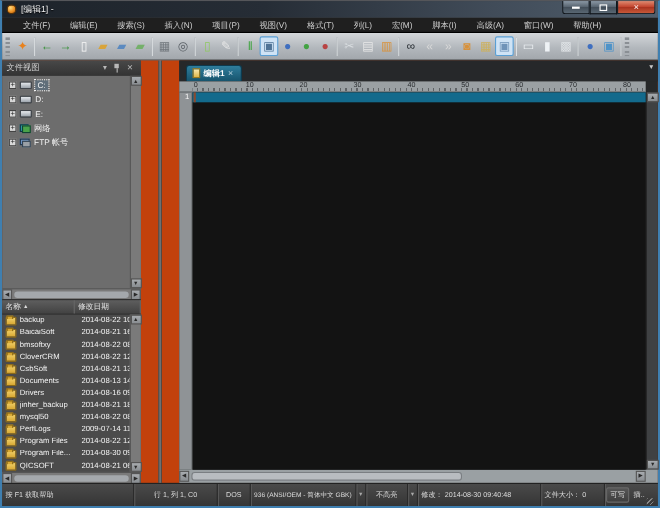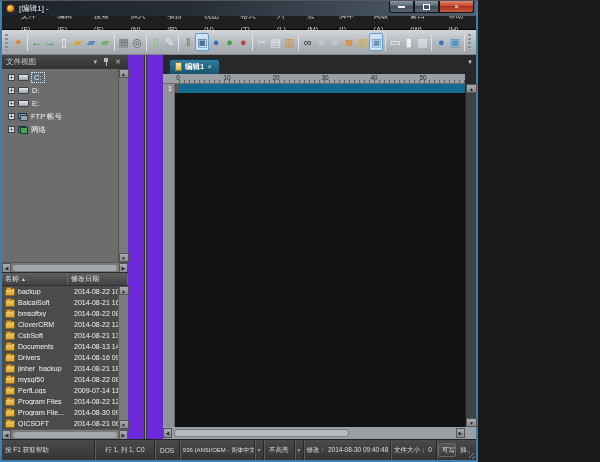--- a/index.html
+++ b/index.html
@@ -1,18 +1,18 @@
 <!DOCTYPE html>
 <html><head>
 <meta charset="utf-8">
 <style>
   * { margin:0; padding:0; box-sizing:border-box; }
   html,body { width:600px; height:462px; overflow:hidden; background:#1a1a1a;
     font-family:"Liberation Sans","DejaVu Sans",sans-serif; }
-  .window { width:478px; height:462px; border:2px solid #3f7fb0; border-top:1px solid #55565a;
+  .window { width:600px; height:462px; border:2px solid #3f7fb0; border-top:1px solid #55565a;
     display:flex; flex-direction:column; background:#404040; }
 
   
   .titlebar { height:15px; flex:0 0 15px; display:flex; align-items:center;
     background:linear-gradient(90deg,#1d232a 0%,#242b33 35%,#3d4895 0,#39434e 70%,#4d5a68 100%);
     background:linear-gradient(90deg,#1d232a 0%,#262d36 40%,#414c59 75%,#505e6c 100%);
     color:#f2f2f2; font-size:8px; position:relative; }
   .app-icon { width:9px; height:9px; margin:0 4px 0 4px; border-radius:50%;
     background:radial-gradient(circle at 35% 30%,#ffd97a,#e8891e 60%,#8a4a10); border:1px solid #5a3408; }
   .win-title { text-shadow:0 1px 1px #000; }
@@ -36,21 +36,21 @@
     border-bottom:1px solid #7e8archive387; border-bottom:1px solid #7e8387; display:flex; align-items:center; padding:0 2px; }
   .tb-grip { width:4px; height:17px; margin:0 3px 0 1px;
     background:repeating-linear-gradient(180deg,#8a8f94 0 2px,transparent 2px 4px); }
   .tb-sep { width:1px; height:17px; background:#888d92; border-right:1px solid #dde1e4; margin:0 2px; }
   .tbtn { width:17px; height:18px; display:flex; align-items:center; justify-content:center;
     font-size:11px; line-height:1; }
   .tbtn.pressed { border:1px solid #5a9fd4; background:#cfe3f5; border-radius:2px; }
   .tbtn .g { font-size:11px; }
 
   
-  .main { flex:1; display:flex; min-height:0; background:#6d28d9;gap:16px; }
+  .main { flex:1; display:flex; min-height:0; background:#c2410c;gap:16px; }
 
   
   .sidebar { width:126px; flex:0 0 126px; display:flex; flex-direction:column; background:#454545; min-height:0; }
   .panel-header { height:14px; flex:0 0 14px; background:linear-gradient(#484848,#333);
     color:#cfcfcf; font-size:7.5px; display:flex; align-items:center; padding:0 4px; }
   .panel-header .sp { flex:1; }
   .ph-btn { color:#b8b8b8; font-size:7px; padding:0 3px; }
   .pin-ic { width:6px; height:8px; position:relative; margin:0 3px; }
   .pin-ic::before { content:""; position:absolute; top:0; left:1px; width:4px; height:4px; background:#b8b8b8; }
   .pin-ic::after { content:""; position:absolute; top:4px; left:2.5px; width:1px; height:4px; background:#b8b8b8; }
@@ -323,27 +323,27 @@
               <span class="ic-drive"></span>
               <span class="tree-label">D:</span>
             </div>
             <div class="tree-row">
               <span class="expand-box">+</span>
               <span class="ic-drive"></span>
               <span class="tree-label">E:</span>
             </div>
             <div class="tree-row">
               <span class="expand-box">+</span>
-              <span class="ic-ftp"></span>
-              <span class="tree-label">FTP 帐号</span>
+              <span class="ic-network"></span>
+              <span class="tree-label">网络</span>
             </div>
             <div class="tree-row">
               <span class="expand-box">+</span>
-              <span class="ic-network"></span>
-              <span class="tree-label">网络</span>
+              <span class="ic-ftp"></span>
+              <span class="tree-label">FTP 帐号</span>
             </div>
           </div>
           <div class="vscroll">
             <span class="sc-btn">▲</span>
             <span class="sc-btn">▼</span>
           </div>
         </div>
         <div class="hscroll">
           <span class="hsc-btn">◀</span>
           <span class="h-thumb" style="flex:1;"></span>

